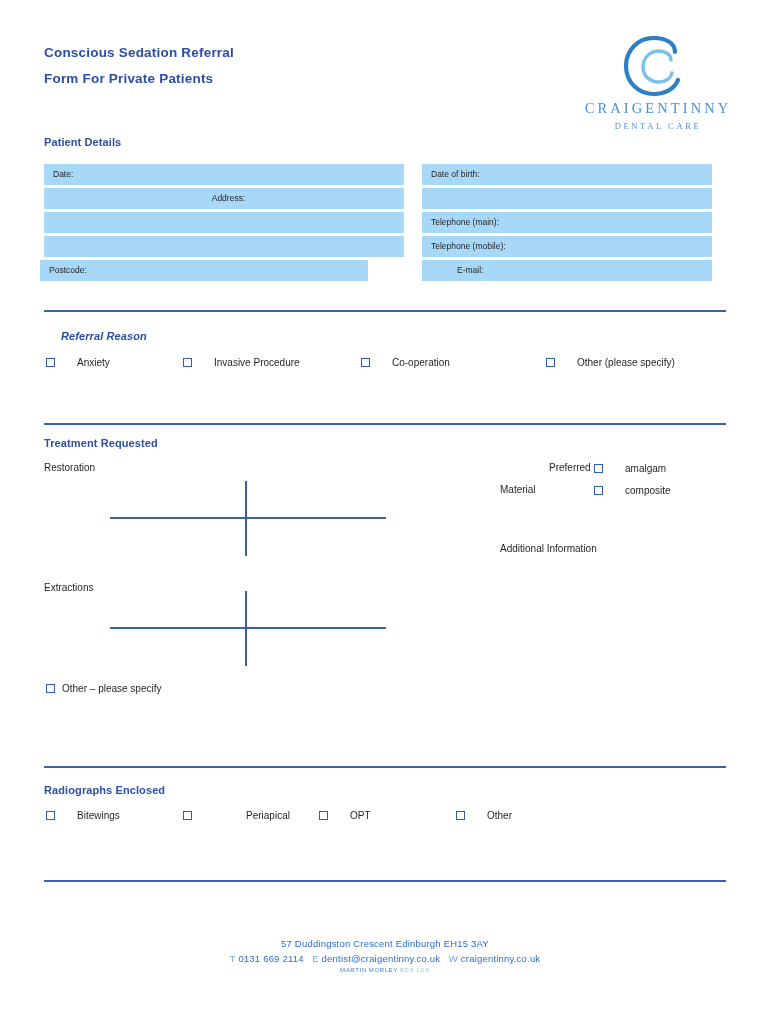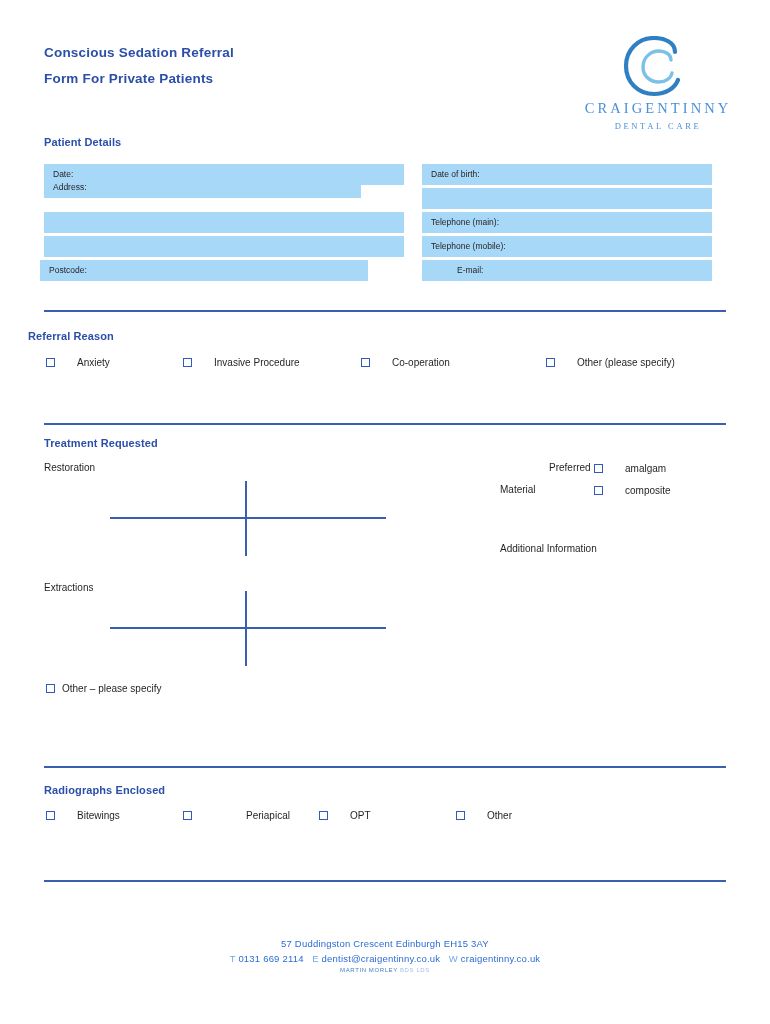--- a/index.html
+++ b/index.html
@@ -183,34 +183,34 @@
       <path d="M97 16 C97 6, 86 2, 76 2 C60 2, 48 14, 48 30 C48 46, 60 58, 76 58 C88 58, 97 52, 100 44" fill="none" stroke="#2f7fc4" stroke-width="4.2" stroke-linecap="round"></path>
       <path d="M93 24 C93 18, 87 15, 81 15 C72 15, 65 22, 65 31 C65 40, 72 46, 81 46 C88 46, 93 42, 94 37" fill="none" stroke="#7cc0e8" stroke-width="3.4" stroke-linecap="round"></path>
     </svg>
     <span class="logo-name">CRAIGENTINNY</span>
     <span class="logo-sub">DENTAL CARE</span>
   </div>
 
   <div class="section-heading" style="left:44px; top:136px;">Patient Details</div>
 
   <div class="ptable-cell" style="left:44px; top:164px; width:360px; height:21px;">Date:</div>
-  <div class="ptable-cell" style="left:44px; top:177px; width:317px; height:21px;">Address:</div>
+  <div class="ptable-cell" style="left:44px; top:188px; width:360px; height:21px;text-align:center;">Address:</div>
   <div class="ptable-cell" style="left:44px; top:212px; width:360px; height:21px;"></div>
   <div class="ptable-cell" style="left:44px; top:236px; width:360px; height:21px;"></div>
   <div class="ptable-cell" style="left:40px; top:260px; width:328px; height:21px;">Postcode:</div>
 
   <div class="ptable-cell" style="left:422px; top:164px; width:290px; height:21px;">Date of birth:</div>
   <div class="ptable-cell" style="left:422px; top:188px; width:290px; height:21px;"></div>
   <div class="ptable-cell" style="left:422px; top:212px; width:290px; height:21px;">Telephone (main):</div>
   <div class="ptable-cell" style="left:422px; top:236px; width:290px; height:21px;">Telephone (mobile):</div>
   <div class="ptable-cell" style="left:422px; top:260px; width:290px; height:21px;padding-left:35px;">E-mail:</div>
 
   <div class="rule" style="top:310px;"></div>
 
-  <div class="section-heading" style="left:28px; top:330px;">Referral Reason</div>
+  <div class="section-heading" style="left:61px; top:330px;font-style:italic;">Referral Reason</div>
 
   <div class="cbox-item" style="left:46px; top:357px;">
     <span class="cbox"></span>
     <span class="cbox-label">Anxiety</span>
   </div>
   <div class="cbox-item" style="left:183px; top:357px;">
     <span class="cbox"></span>
     <span class="cbox-label">Invasive Procedure</span>
   </div>
   <div class="cbox-item" style="left:361px; top:357px;">

